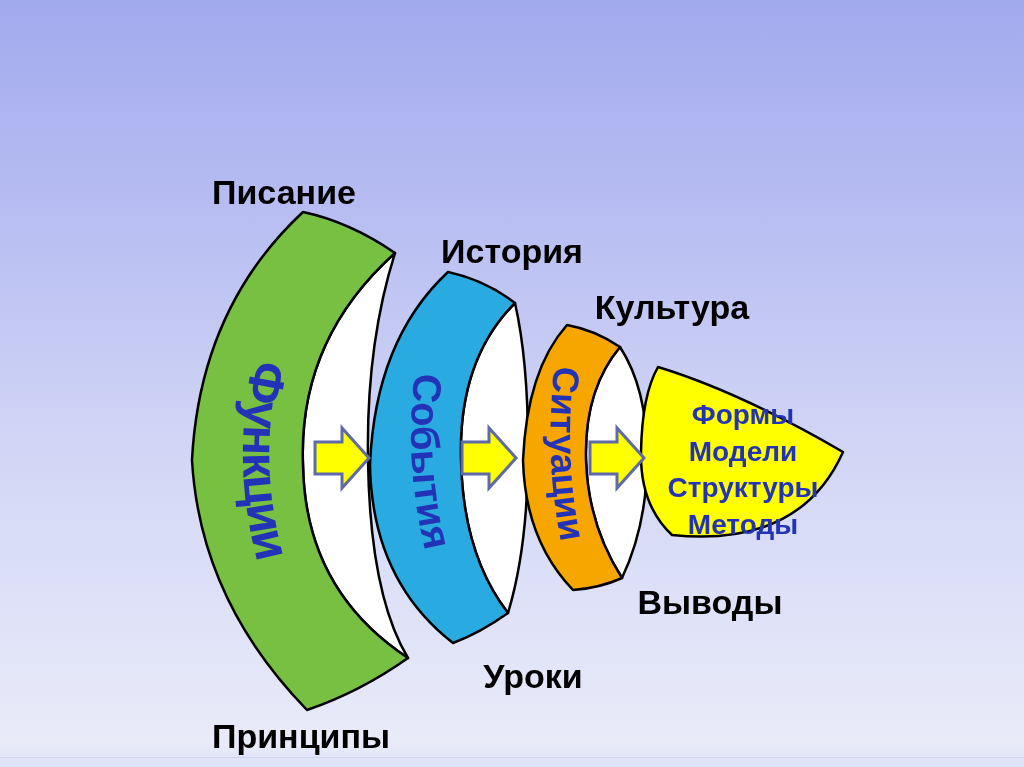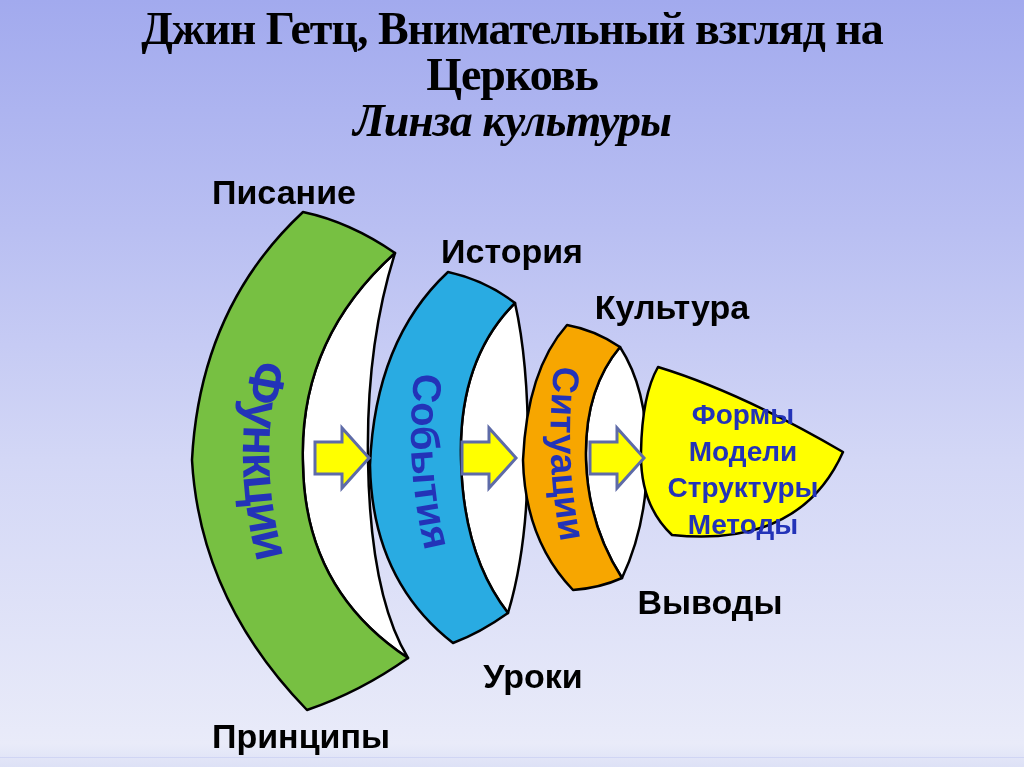--- a/index.html
+++ b/index.html
@@ -24,25 +24,20 @@
   .lens-text{font-family:"Liberation Sans",sans-serif;font-weight:bold;}
   .black-label{font-family:"Liberation Sans",sans-serif;font-weight:bold;font-size:34px;}
   .cone-line{font-family:"Liberation Sans",sans-serif;font-weight:bold;font-size:28px;text-anchor:middle;}
   #bottom-line{position:absolute;left:0;top:757px;width:1024px;height:1px;background:#c9cff2;opacity:.7;}
 </style>
 </head>
 <body>
 
 <div id="slide">
 
-  <div id="title-block">
-    <div>Джин Гетц, Внимательный взгляд на</div>
-    <div>Церковь</div>
-    <div class="sub">Линза культуры</div>
-  </div>
 
   <svg width="1024" height="767" viewBox="0 0 1024 767">
     <defs>
       <path id="tp-green" d="M256,350 Q228,462 260,570"></path>
       <path id="tp-blue" d="M416,362 Q402,465 428,562"></path>
       <path id="tp-orange" d="M556,352 Q542,460 564,556"></path>
     </defs>
 
     <path class="lens-outline" d="M395,253 Q298,340 303,465 Q305,590 408,658 Q370,595 368,460 Q366,345 395,253 Z" fill="#FFFFFF"></path>
     <path class="lens-outline" d="M303,212 Q200,308 192,460 Q200,600 307,710 Q360,692 408,658 Q305,590 303,465 Q298,340 395,253 Q350,222 303,212 Z" fill="#77C042"></path>

